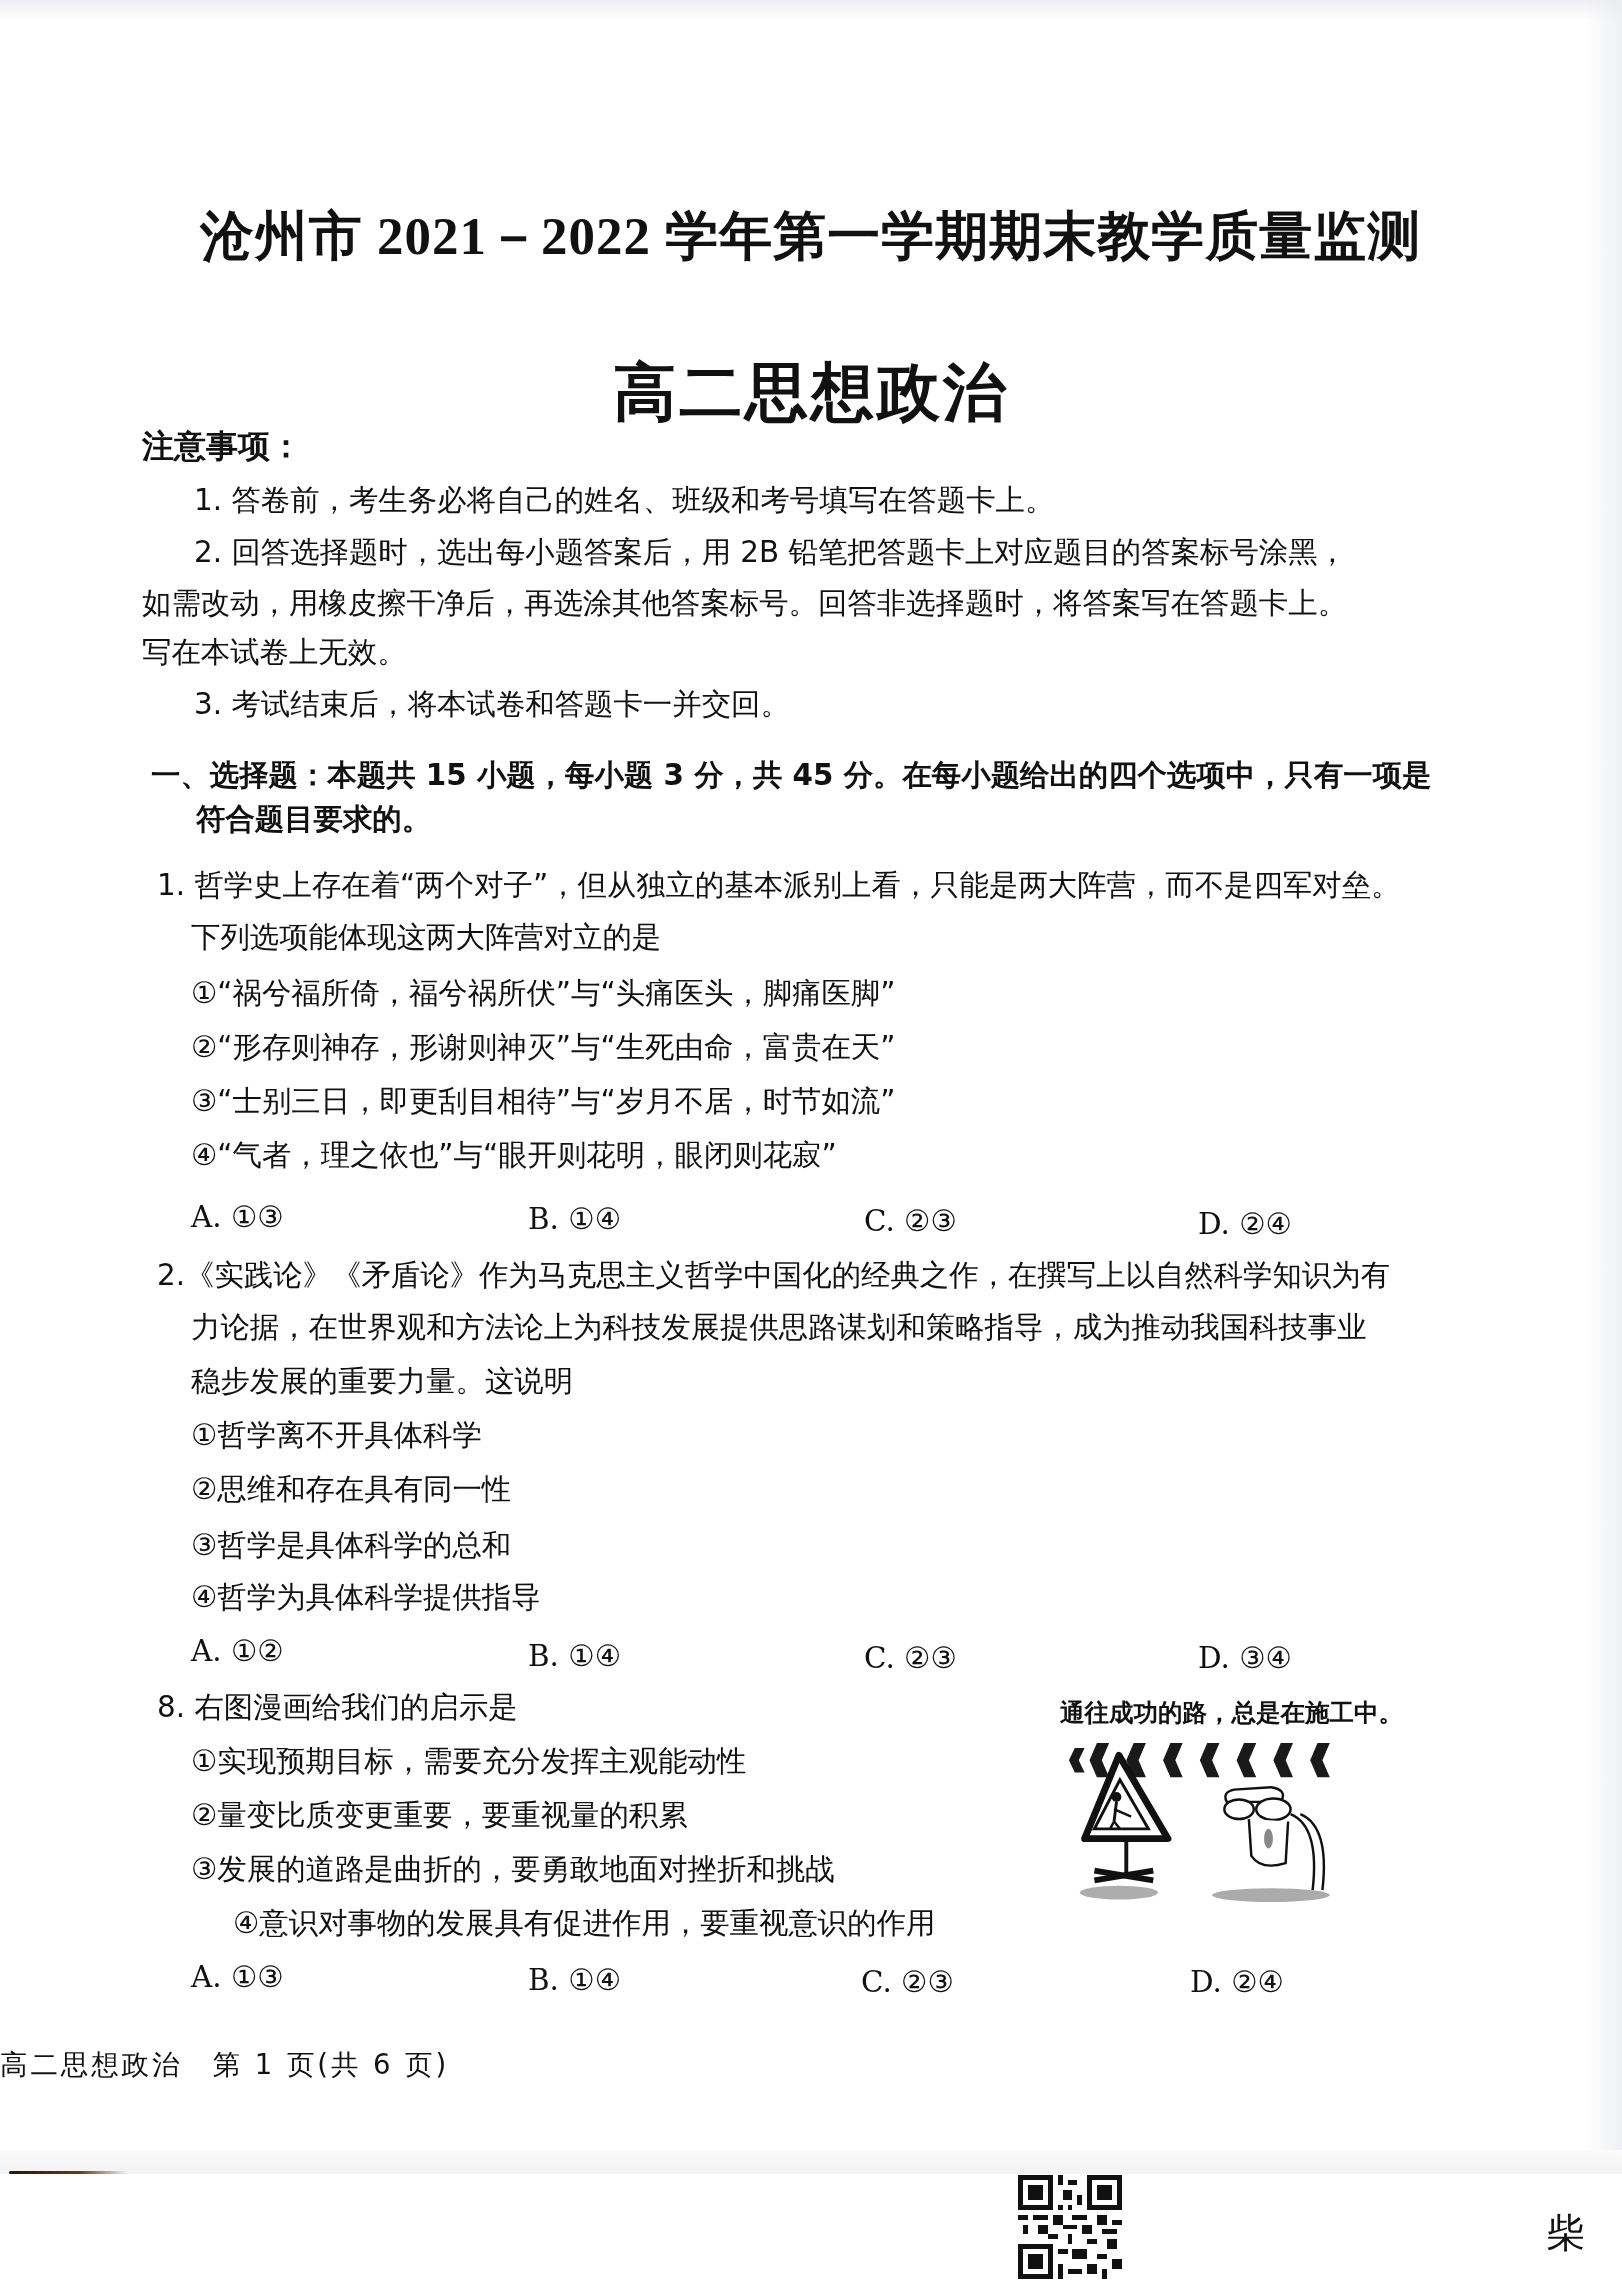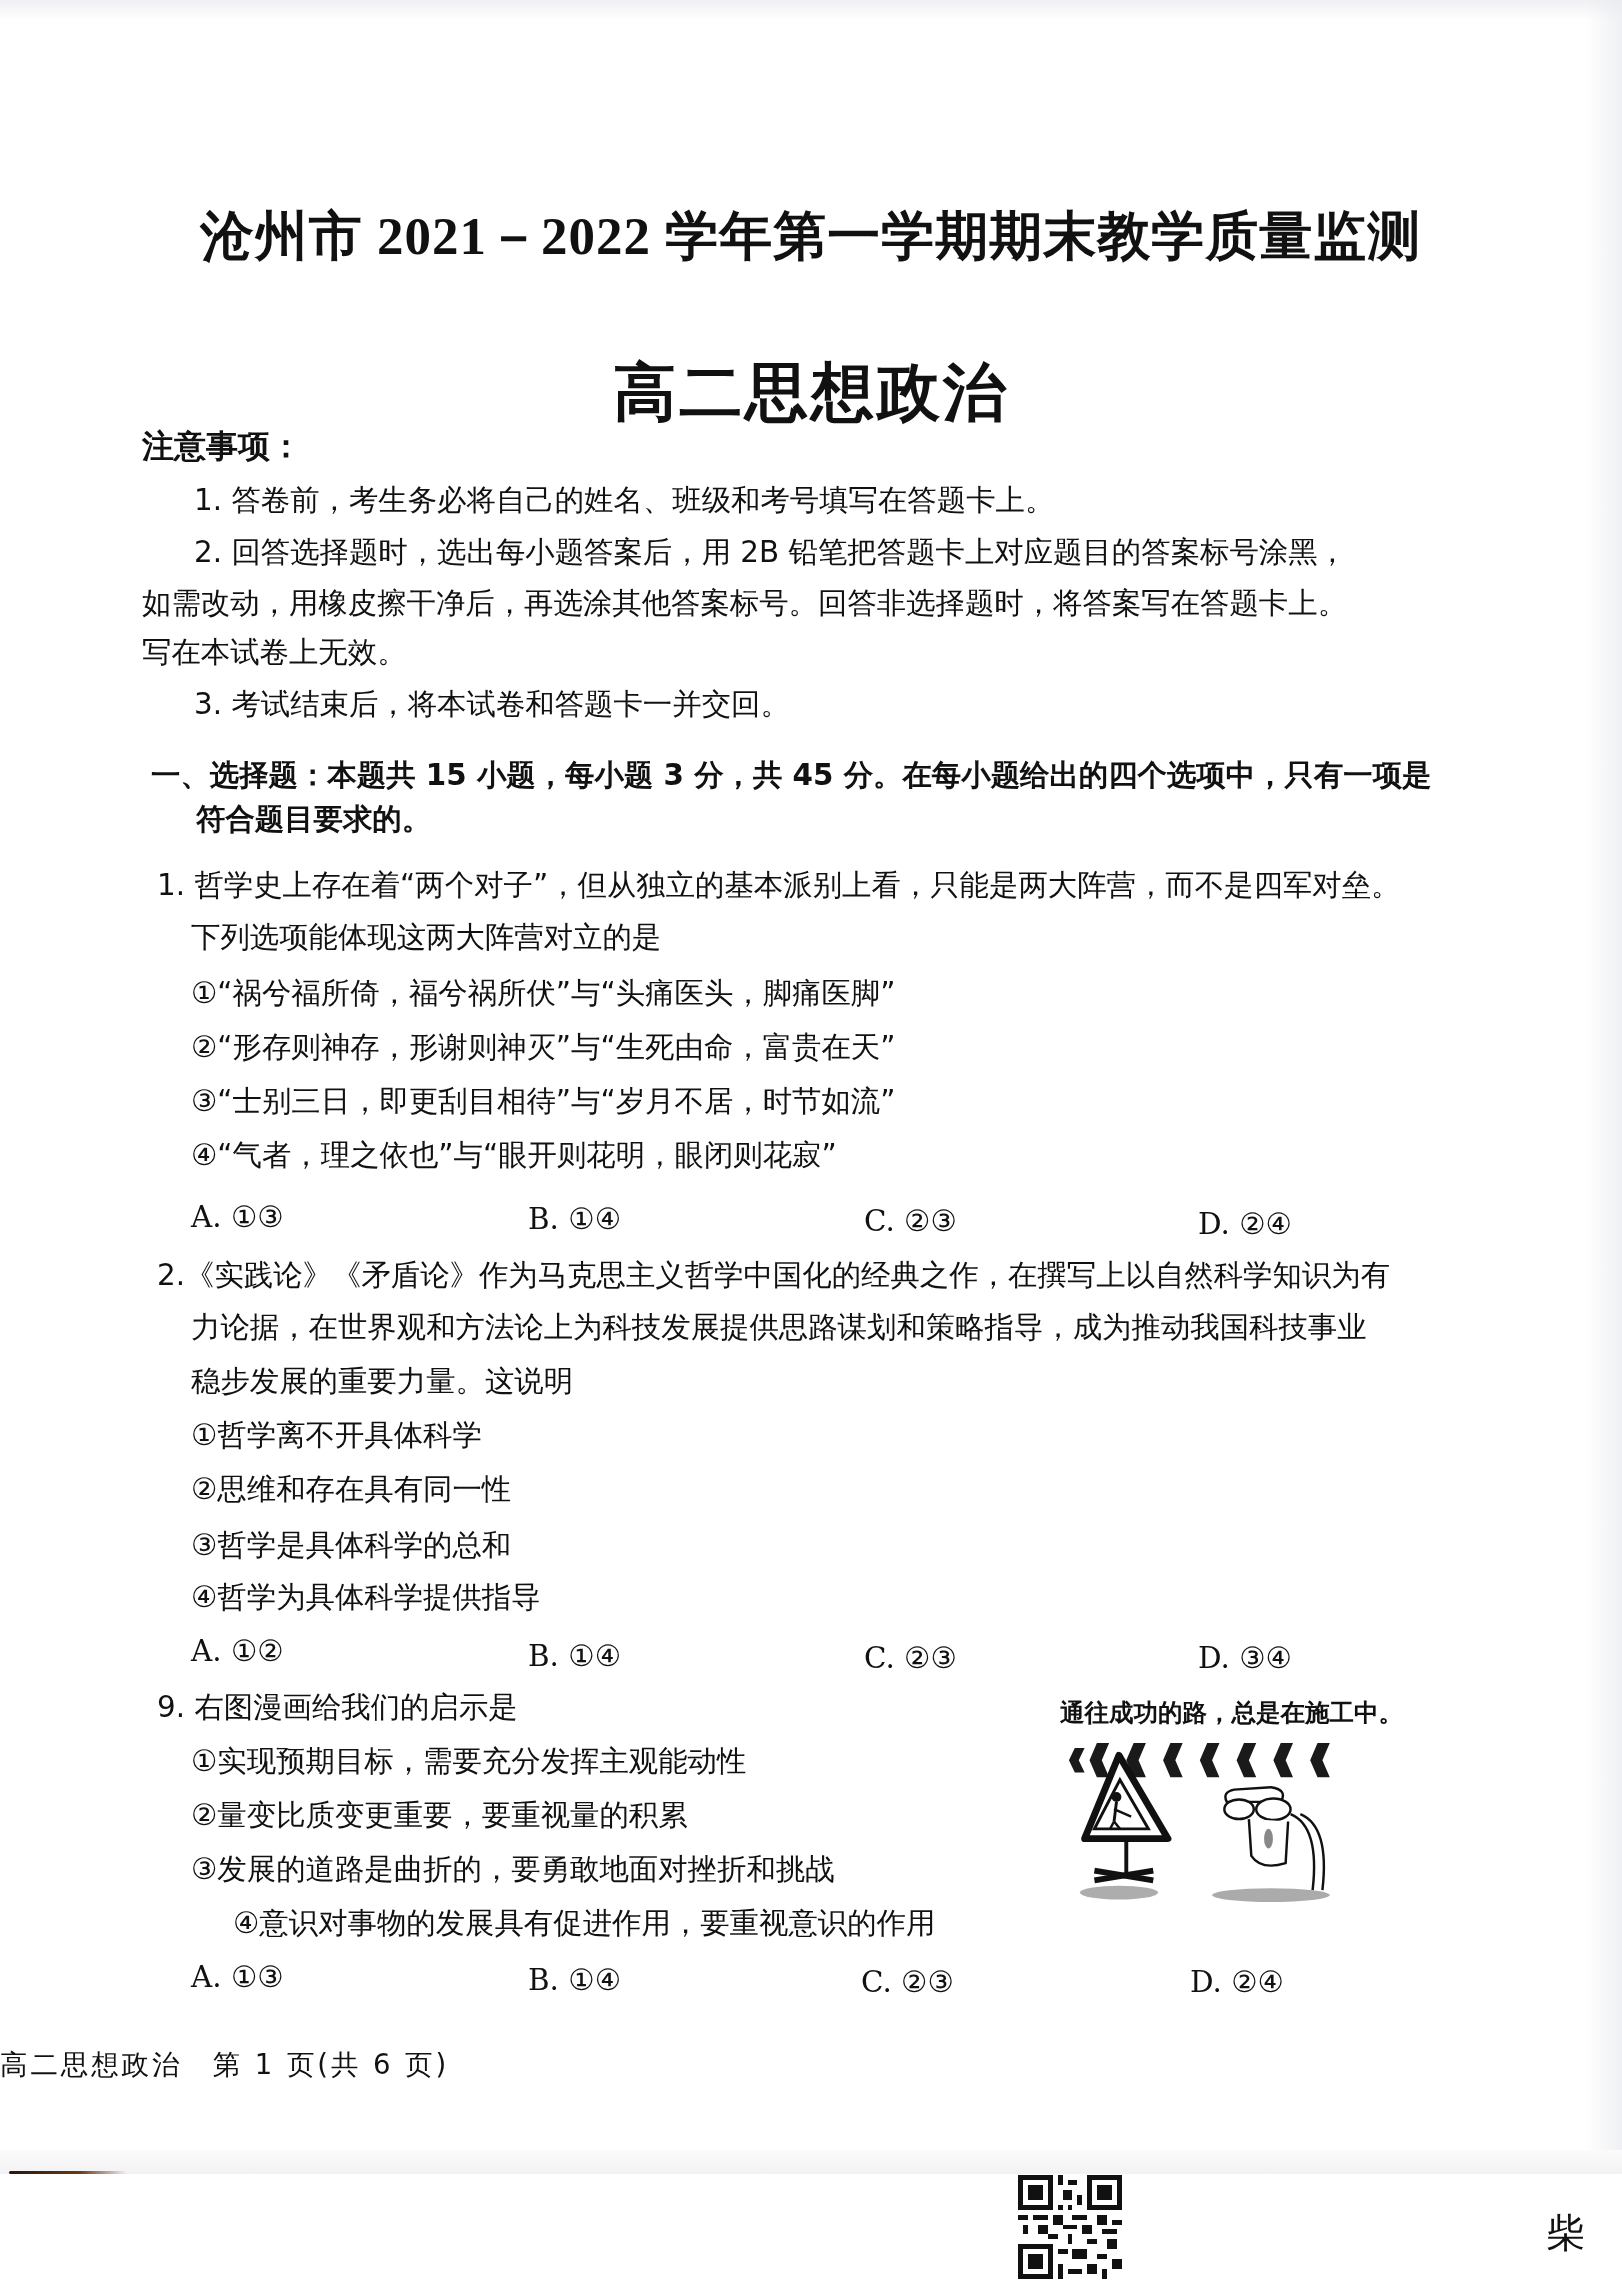--- a/index.html
+++ b/index.html
@@ -102,21 +102,21 @@
   <div class="line" style="left:191px; top:1470px;">②思维和存在具有同一性</div>
   <div class="line" style="left:191px; top:1526px;">③哲学是具体科学的总和</div>
   <div class="line" style="left:191px; top:1578px;">④哲学为具体科学提供指导</div>
   <div class="opt" style="left:191px; top:1632px;">A. ①②</div>
   <div class="opt" style="left:528px; top:1637px;">B. ①④</div>
   <div class="opt" style="left:864px; top:1639px;">C. ②③</div>
   <div class="opt" style="left:1198px; top:1639px;">D. ③④</div>
 </div>
 
 <div>
-  <div class="line" style="left:157px; top:1688px;">9. 右图漫画给我们的启示是</div>
+  <div class="line" style="left:157px; top:1688px;">8. 右图漫画给我们的启示是</div>
   <div class="line" style="left:191px; top:1742px;">①实现预期目标，需要充分发挥主观能动性</div>
   <div class="line" style="left:191px; top:1796px;">②量变比质变更重要，要重视量的积累</div>
   <div class="line" style="left:191px; top:1850px;">③发展的道路是曲折的，要勇敢地面对挫折和挑战</div>
   <div class="line" style="left:191px; top:1904px;margin-left:42px;">④意识对事物的发展具有促进作用，要重视意识的作用</div>
   <div class="opt" style="left:191px; top:1958px;">A. ①③</div>
   <div class="opt" style="left:528px; top:1961px;">B. ①④</div>
   <div class="opt" style="left:861px; top:1963px;">C. ②③</div>
   <div class="opt" style="left:1190px; top:1963px;">D. ②④</div>
 
   <div class="cartoon-caption">通往成功的路，总是在施工中。</div>

